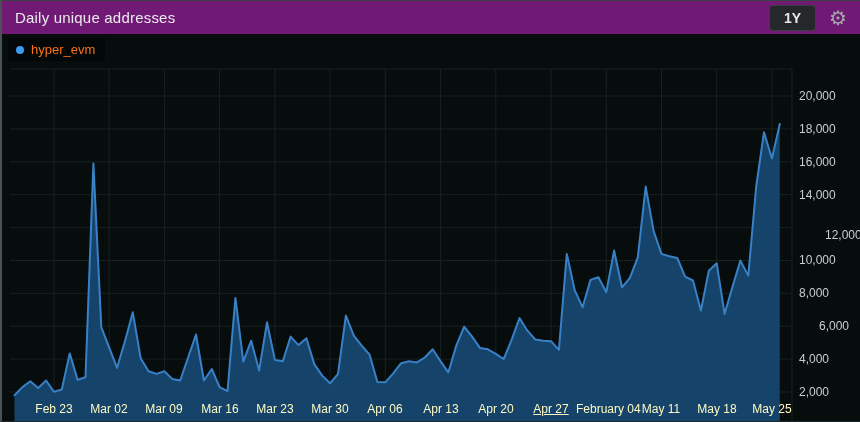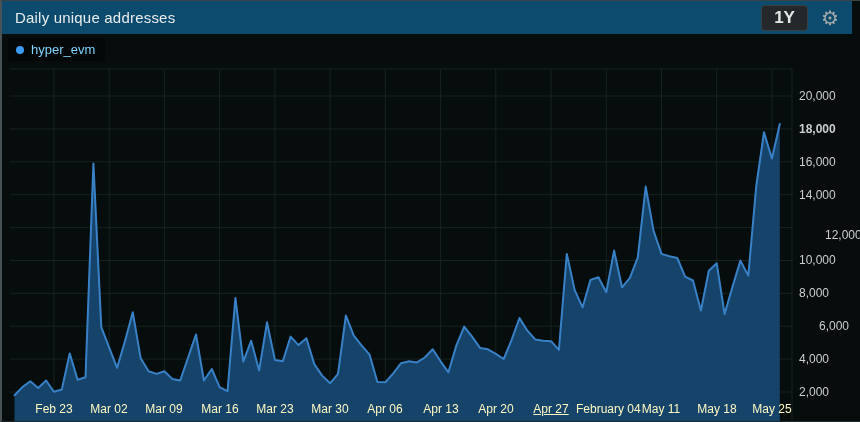--- a/index.html
+++ b/index.html
@@ -6,40 +6,40 @@
   .panel{
     position:relative;width:860px;height:422px;overflow:hidden;
     background:#070c0d;
     border-left:2px solid #49525'4';
     font-family:"Liberation Sans", sans-serif;
     box-sizing:border-box;
   }
   .panel{border-left:2px solid #495254;border-top:1px solid #39424'4';}
   .panel{border-top:1px solid #394244;border-bottom:1px solid #1f292c;}
   .header{
-    position:absolute;top:0;left:0;right:8px;height:33px;
-    background:#0c4a6e;display:flex;align-items:center;justify-content:space-between;
+    position:absolute;top:0;left:0;right:0;height:33px;
+    background:#701a75;display:flex;align-items:center;justify-content:space-between;
   }
   .title{color:#e9ecec;font-size:15px;padding-left:13px;letter-spacing:.2px;}
   .controls{display:flex;align-items:center;gap:13px;padding-right:13px;}
   .range-btn{
     background:#24282a;border:1px solid #3a4042;border-radius:4px;
-    color:#e3e7e7;font-size:17px;font-weight:700;
+    color:#e3e7e7;font-size:14px;font-weight:700;
     width:45px;height:24px;display:flex;align-items:center;justify-content:center;
     cursor:pointer;font-family:"Liberation Sans", sans-serif;
   }
   .gear{color:#a2a8a8;font-size:20px;line-height:20px;cursor:pointer;user-select:none;}
   .chart-area{position:absolute;top:33px;left:0;right:0;bottom:0;background:#070c0d;}
   .legend{
     position:absolute;left:6px;top:4px;z-index:5;
     background:#040707;border-radius:3px;padding:4px 10px 4px 8px;
     display:flex;align-items:center;gap:7px;cursor:pointer;
   }
   .legend-dot{width:8px;height:8px;border-radius:50%;}
-  .legend-label{color:#7dd3fc;font-size:13px;}
+  .legend-label{color:#f97316;font-size:13px;}
   svg.plot{position:absolute;left:0;top:0;width:860px;height:422px;display:block;}
   .y-axis{position:absolute;right:0;top:0;width:68px;height:422px;}
   .y-axis span{
     position:absolute;left:7px;color:#c9cfcf;font-size:12px;line-height:14px;
     font-family:"Liberation Sans", sans-serif;white-space:nowrap;
   }
   .x-axis{position:absolute;left:0;bottom:0;width:860px;height:26px;}
   .x-axis span{
     position:absolute;top:7px;width:60px;text-align:center;
     color:#fef9c3;font-size:12px;white-space:nowrap;
@@ -71,21 +71,21 @@
       </svg>
     <div class="y-axis">
         <span style="top: 351px;">2,000</span>
         <span style="top: 318px;">4,000</span>
         <span style="top: 285px; margin-left: 20px;">6,000</span>
         <span style="top: 252px;">8,000</span>
         <span style="top: 219px;">10,000</span>
         <span style="top: 194px; margin-left: 26px;">12,000</span>
         <span style="top: 154px;">14,000</span>
         <span style="top: 121px;">16,000</span>
-        <span style="top: 88px; font-weight: bold;">18,000</span>
+        <span style="top: 88px;">18,000</span>
         <span style="top: 55px; text-align: center;">20,000</span>
       </div>
     <div class="x-axis">
         <span style="left: 22px;">Feb 23</span>
         <span style="left: 77px;">Mar 02</span>
         <span style="left: 132px;">Mar 09</span>
         <span style="left: 188px;">Mar 16</span>
         <span style="left: 243px;">Mar 23</span>
         <span style="left: 298px;">Mar 30</span>
         <span style="left: 353px;">Apr 06</span>

